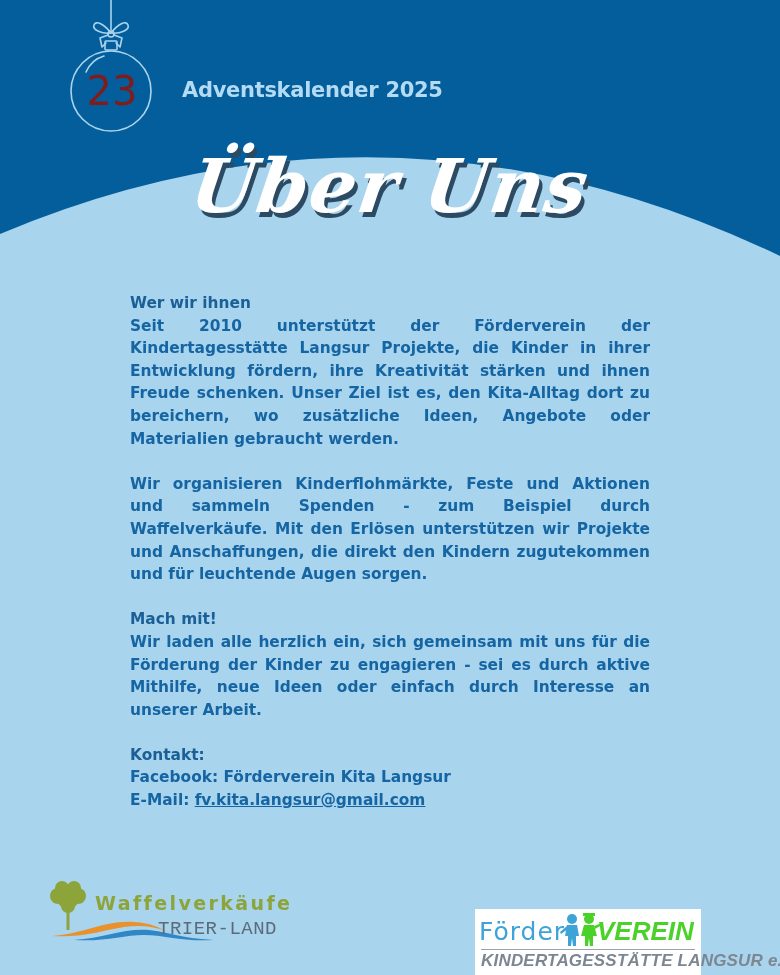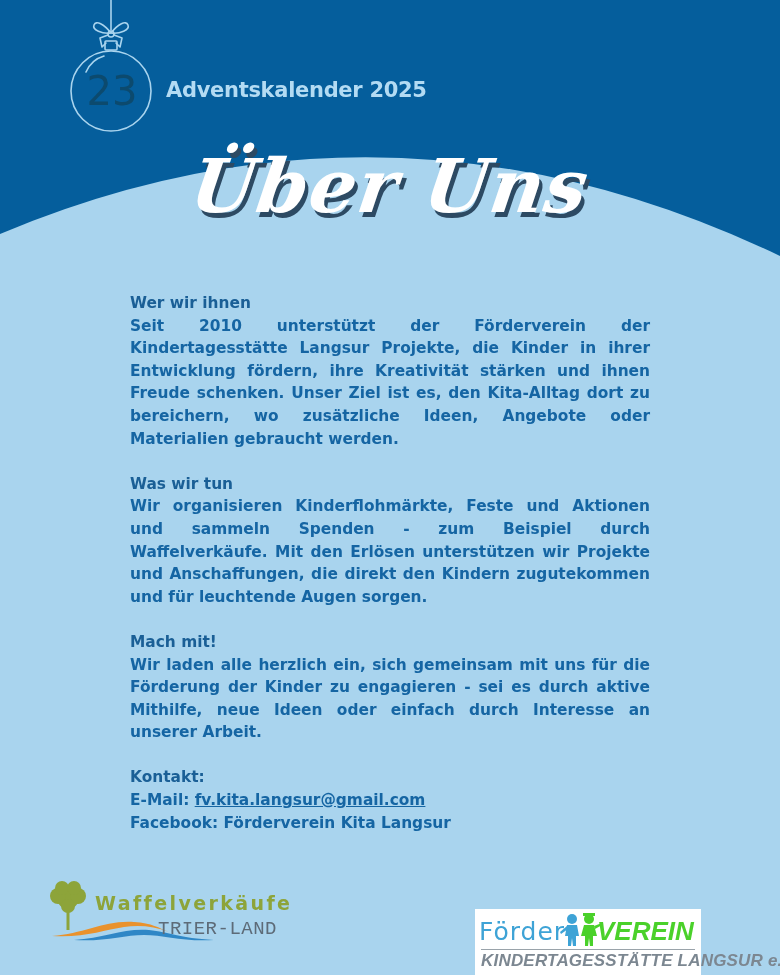--- a/index.html
+++ b/index.html
@@ -5,25 +5,25 @@
   html, body { margin: 0; padding: 0; }
   body {
     width: 780px; height: 975px; position: relative; overflow: hidden;
     background: #a9d4ee;
     font-family: "Liberation Sans", "DejaVu Sans", sans-serif;
   }
   .bg-svg { position: absolute; left: 0; top: 0; width: 780px; height: 975px; }
   .ornament { position: absolute; left: 60px; top: 0; width: 104px; height: 140px; }
   .ornament-number {
     position: absolute; left: 72px; top: 68px; width: 80px; text-align: center;
-    color: #0c4a6e; font-size: 40px; font-weight: normal; letter-spacing: 0px;
+    color: #7f1d1d; font-size: 40px; font-weight: normal; letter-spacing: 0px;
     font-family: "DejaVu Sans", sans-serif; line-height: 46px;
   }
   .calendar-title {
-    position: absolute; left: 166px; top: 78px;
+    position: absolute; left: 182px; top: 78px;
     color: #b3dbf3; font-size: 21px; font-weight: bold;
     font-family: "DejaVu Sans", sans-serif; letter-spacing: -0.3px;
   }
   .headline {
     position: absolute; left: 0; width: 780px; top: 143px; text-align: center;
     font-family: "DejaVu Serif", serif; font-style: italic; font-weight: bold;
     font-size: 74px; color: #ffffff; letter-spacing: 1px;
     text-shadow: 4px 5px 0 #2d4a63;
     transform: skewX(-8deg);
   }
@@ -98,36 +98,35 @@
 <div class="calendar-title">Adventskalender 2025</div>
 
 <div class="headline">Über Uns</div>
 
 <div class="content">
   <div class="section">
     <span class="section-heading">Wer wir ihnen</span>
     <span class="section-body">Seit 2010 unterstützt der Förderverein der Kindertagesstätte Langsur Projekte, die Kinder in ihrer Entwicklung fördern, ihre Kreativität stärken und ihnen Freude schenken. Unser Ziel ist es, den Kita-Alltag dort zu bereichern, wo zusätzliche Ideen, Angebote oder Materialien gebraucht werden.</span>
   </div>
   <div class="section">
-    <span class="section-heading">Was wir tun</span>
     <span class="section-body">Wir organisieren Kinderflohmärkte, Feste und Aktionen und sammeln Spenden - zum Beispiel durch Waffelverkäufe. Mit den Erlösen unterstützen wir Projekte und Anschaffungen, die direkt den Kindern zugutekommen und für leuchtende Augen sorgen.</span>
   </div>
   <div class="section">
     <span class="section-heading">Mach mit!</span>
     <span class="section-body">Wir laden alle herzlich ein, sich gemeinsam mit uns für die Förderung der Kinder zu engagieren - sei es durch aktive Mithilfe, neue Ideen oder einfach durch Interesse an unserer Arbeit.</span>
   </div>
   <div class="section">
     <span class="section-heading">Kontakt:</span>
     <span class="contact-line">
+      <span>Facebook:</span>
+      <span>Förderverein Kita Langsur</span>
+    </span>
+    <span class="contact-line">
       <span>E-Mail:</span>
       <a class="email-link">fv.kita.langsur@gmail.com</a>
-    </span>
-    <span class="contact-line">
-      <span>Facebook:</span>
-      <span>Förderverein Kita Langsur</span>
     </span>
   </div>
 </div>
 
 <svg class="logo-left" viewBox="0 0 240 62" xmlns="http://www.w3.org/2000/svg">
   <g fill="#8da43a">
     <circle cx="24" cy="18" r="11"></circle>
     <circle cx="14" cy="16" r="8"></circle>
     <circle cx="34" cy="16" r="8"></circle>
     <circle cx="18" cy="8" r="7"></circle>

